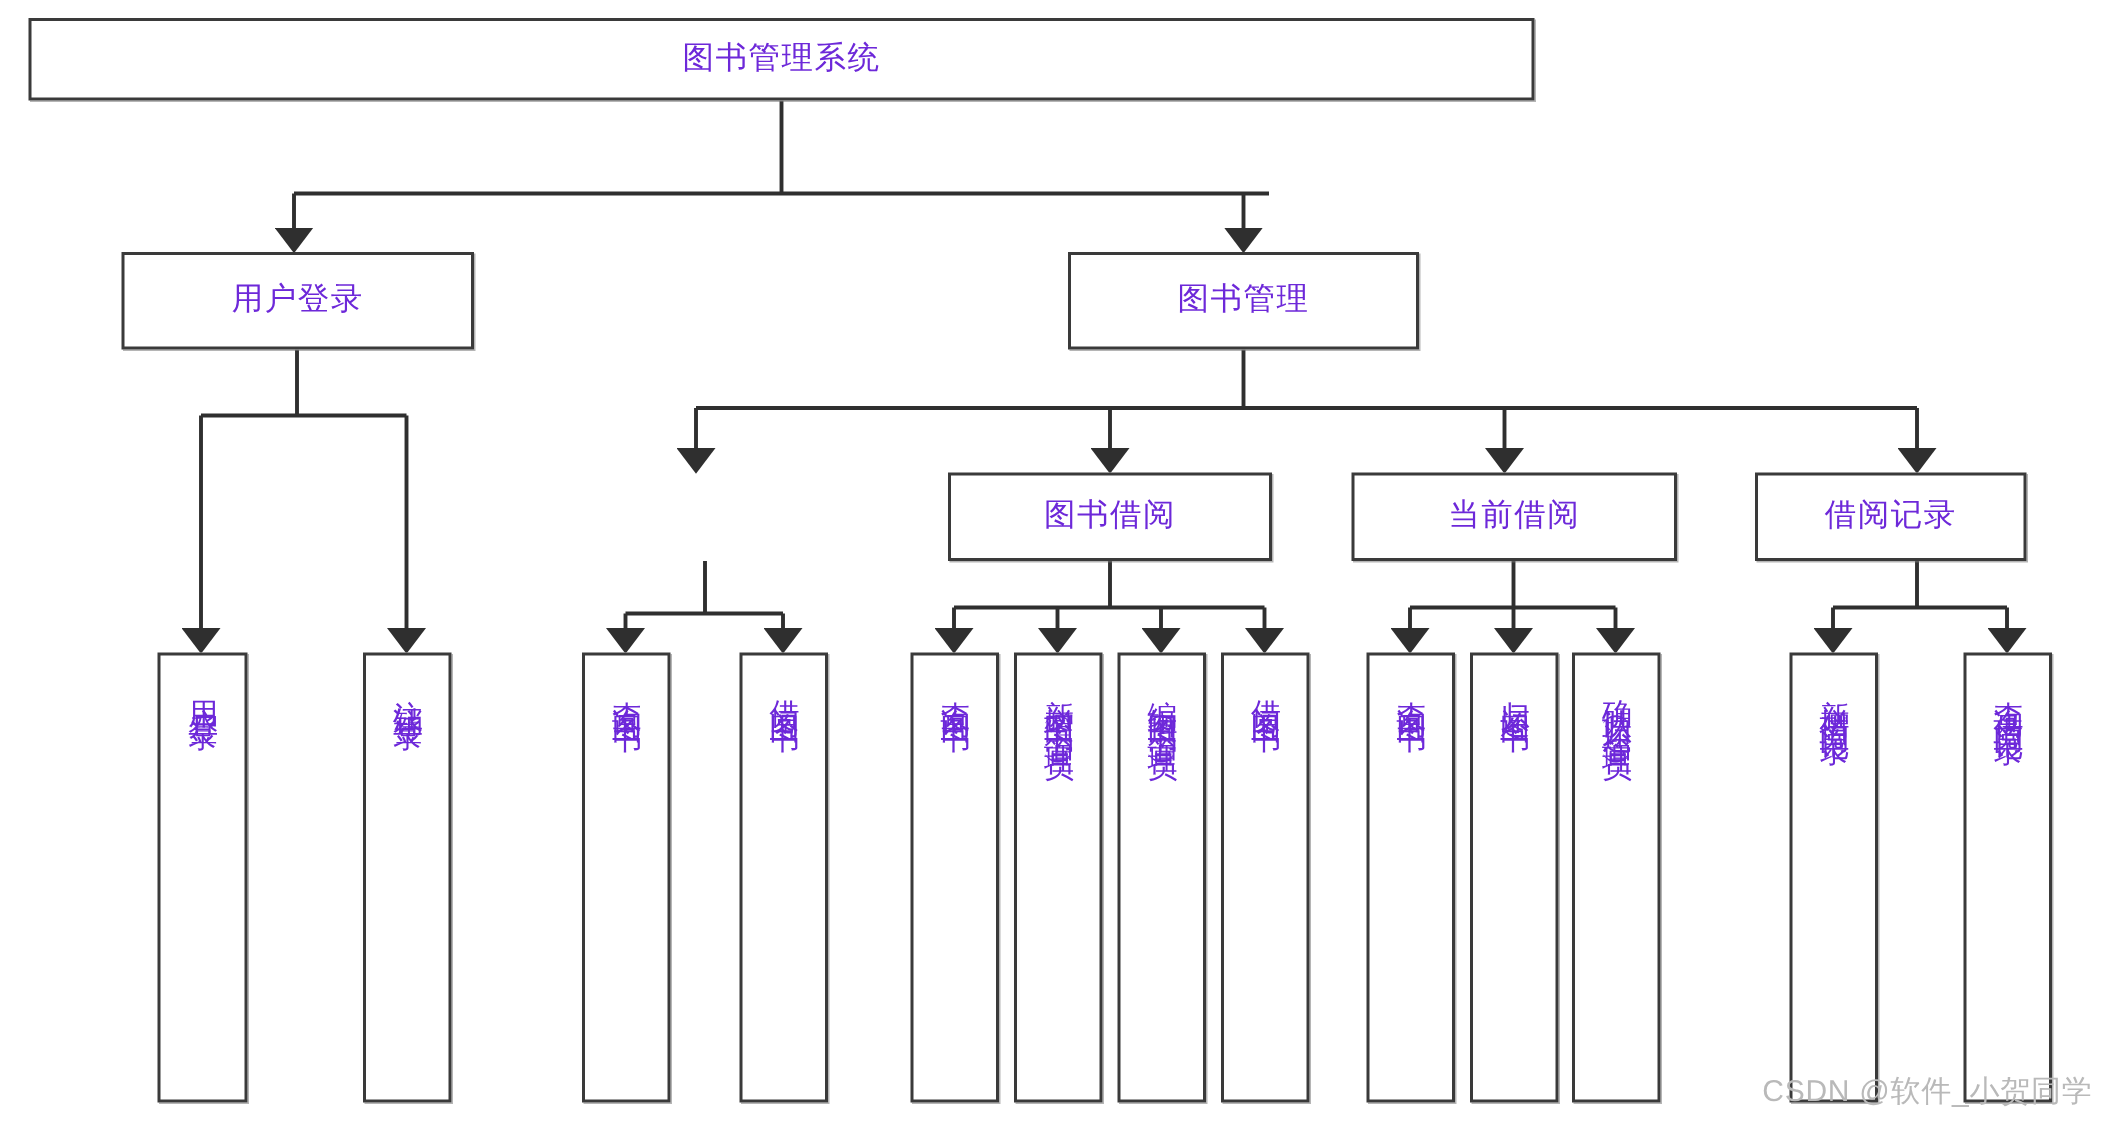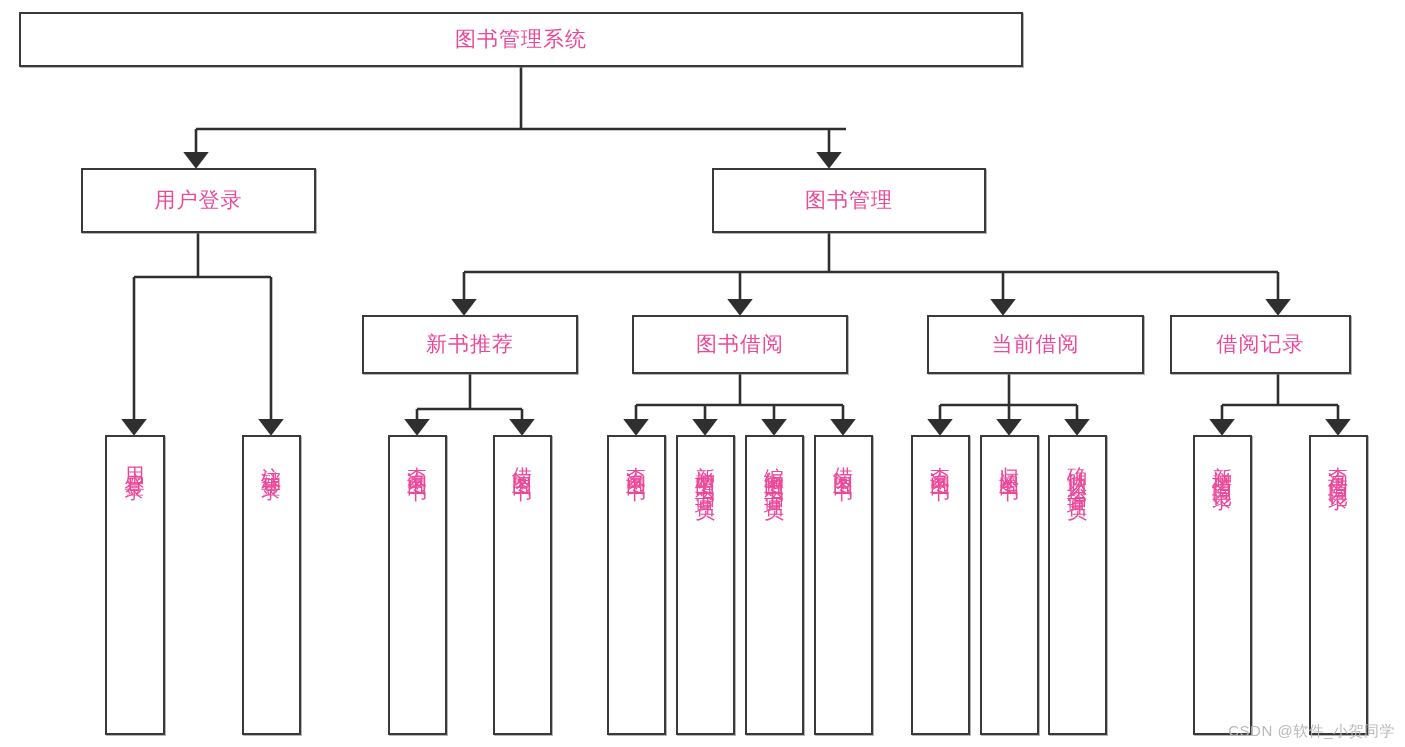--- a/index.html
+++ b/index.html
@@ -26,41 +26,41 @@
     border:2px solid #3a3a3a;
     background:#ffffff;
     display:flex;
     align-items:center;
     justify-content:center;
     box-shadow:1px 1px 0 rgba(120,120,120,.55);
   }
   .node .lbl{
     font-size:21px;
     letter-spacing:1px;
-    color:#ec4899;
+    color:#6d28d9;
     line-height:1.15;
     white-space:nowrap;
   }
   .node.vert{
     align-items:flex-start;
     padding-top:14px;
   }
   .node.vert .lbl{
     writing-mode:vertical-rl;
     text-orientation:upright;
     letter-spacing:5px;
     font-size:20px;
     white-space:nowrap;
     line-height:1;
   }
   .watermark{
     position:absolute;
     right:10px;
     bottom:6px;
-    font-size:15px;
+    font-size:20px;
     color:#b9b9b9;
     letter-spacing:.5px;
     white-space:nowrap;
     user-select:none;
   }
 </style>
 </head>
 <body>
 
 <div id="canvas">
@@ -115,31 +115,28 @@
     </g>
   </svg>
 
   <div class="node" style="left:19px;top:12px;width:1004px;height:55px;">
     <span class="lbl">图书管理系统</span>
   </div>
 
   <div class="node" style="left:81px;top:168px;width:235px;height:65px;">
     <span class="lbl">用户登录</span>
   </div>
-  <div class="node" style="left:712px;top:168px;width:274px;height:65px;">
+  <div class="node" style="left:712px;top:168px;width:234px;height:65px;">
     <span class="lbl">图书管理</span>
   </div>
 
-  <div class="node" style="left:362px;top:315px;width:216px;height:59px;">
-    <span class="lbl">新书推荐</span>
-  </div>
   <div class="node" style="left:632px;top:315px;width:216px;height:59px;text-align:center;">
     <span class="lbl">图书借阅</span>
   </div>
-  <div class="node" style="left:927px;top:315px;width:217px;height:59px;">
+  <div class="node" style="left:901px;top:315px;width:217px;height:59px;">
     <span class="lbl">当前借阅</span>
   </div>
   <div class="node" style="left:1170px;top:315px;width:181px;height:59px;">
     <span class="lbl">借阅记录</span>
   </div>
 
   <div class="node vert" style="left:105px;top:435px;width:60px;height:300px;">
     <span class="lbl">用户登录</span>
   </div>
   <div class="node vert" style="left:242px;top:435px;width:59px;height:300px;">

